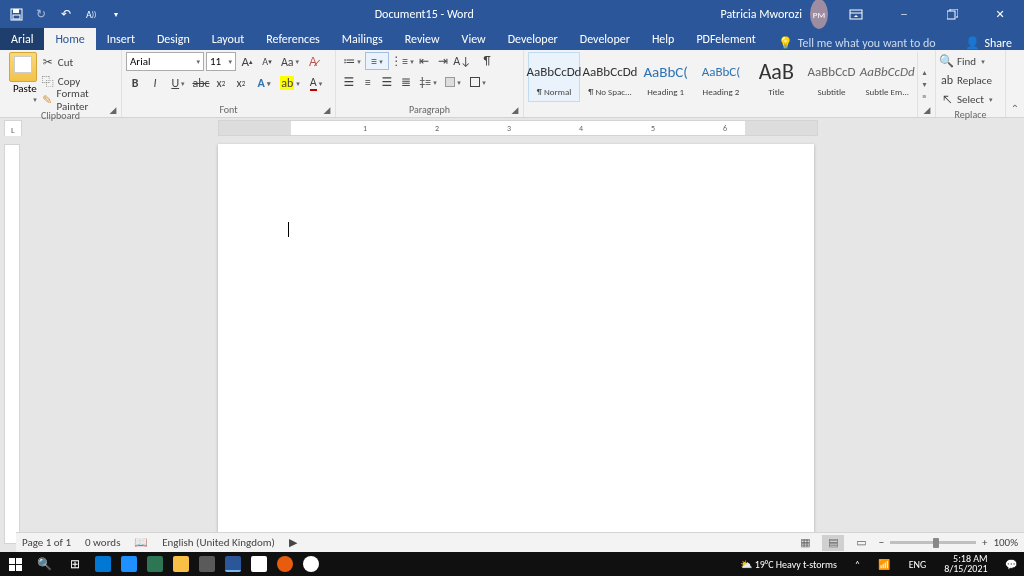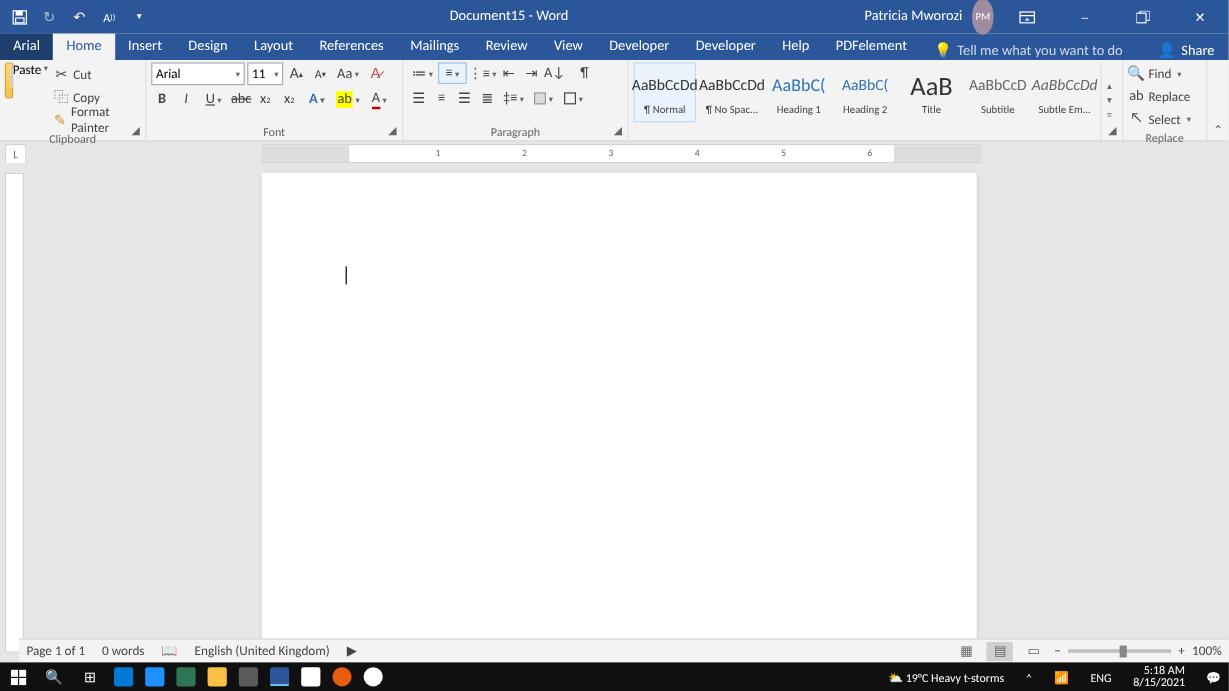--- a/index.html
+++ b/index.html
@@ -15,21 +15,21 @@
 .tab { height:22px; padding:0 11px; display:flex; align-items:center; color:#fff; cursor:pointer; }
 .tab.file { background:#1e3e6e; }
 .tab.active { background:#f3f3f3; color:#2b579a; }
 .tell-me { display:flex; align-items:center; gap:4px; margin-left:12px; color:#cdd9ec; font-size:12px; }
 .share { margin-left:auto; padding:0 12px; color:#fff; display:flex; align-items:center; gap:4px; }
 .ribbon { height:68px; background:#f3f3f3; border-bottom:1px solid #d4d4d4; display:flex; font-size:11px; }
 .group { border-right:1px solid #e1e1e1; display:flex; flex-direction:column; padding:2px 4px 0; position:relative; }
 .group-body { flex:1; display:flex; align-items:flex-start; gap:4px; }
 .group-label { font-size:10px; color:#666; text-align:center; padding-bottom:1px; position:relative; }
 .dlg-launch { position:absolute; right:2px; bottom:2px; width:12px; height:12px; font-size:9px; color:#666; display:flex; align-items:center; justify-content:center; }
-.paste-col { display:flex; flex-direction:row; align-items:flex-start; width:36px; }
+.paste-col { display:flex; flex-direction:column; align-items:flex-end; width:36px; }
 .paste-icon { width:28px; height:30px; background:linear-gradient(#f9d978,#f3c24a); border:1px solid #d4a53a; border-radius:2px; position:relative; }
 .paste-icon::after { content:''; position:absolute; top:3px; left:4px; right:4px; bottom:8px; background:#fff; border:1px solid #ccc; }
 .small-row { display:flex; align-items:center; gap:3px; height:18px; font-size:11px; color:#444; }
 .small-row .ico { width:14px; height:14px; display:flex; align-items:center; justify-content:center; font-size:12px; }
 .font-row1 { display:flex; align-items:center; gap:2px; }
 .font-name { width:78px; height:19px; border:1px solid #ababab; background:#fff; font-size:11px; padding:0 3px; display:flex; align-items:center; justify-content:space-between; }
 .font-size { width:30px; height:19px; border:1px solid #ababab; background:#fff; font-size:11px; padding:0 3px; display:flex; align-items:center; justify-content:space-between; }
 .rb-btn { width:18px; height:18px; display:flex; align-items:center; justify-content:center; font-size:12px; color:#444; }
 .rb-btn.split { width:24px; }
 .font-row2 { display:flex; align-items:center; gap:2px; margin-top:3px; }

